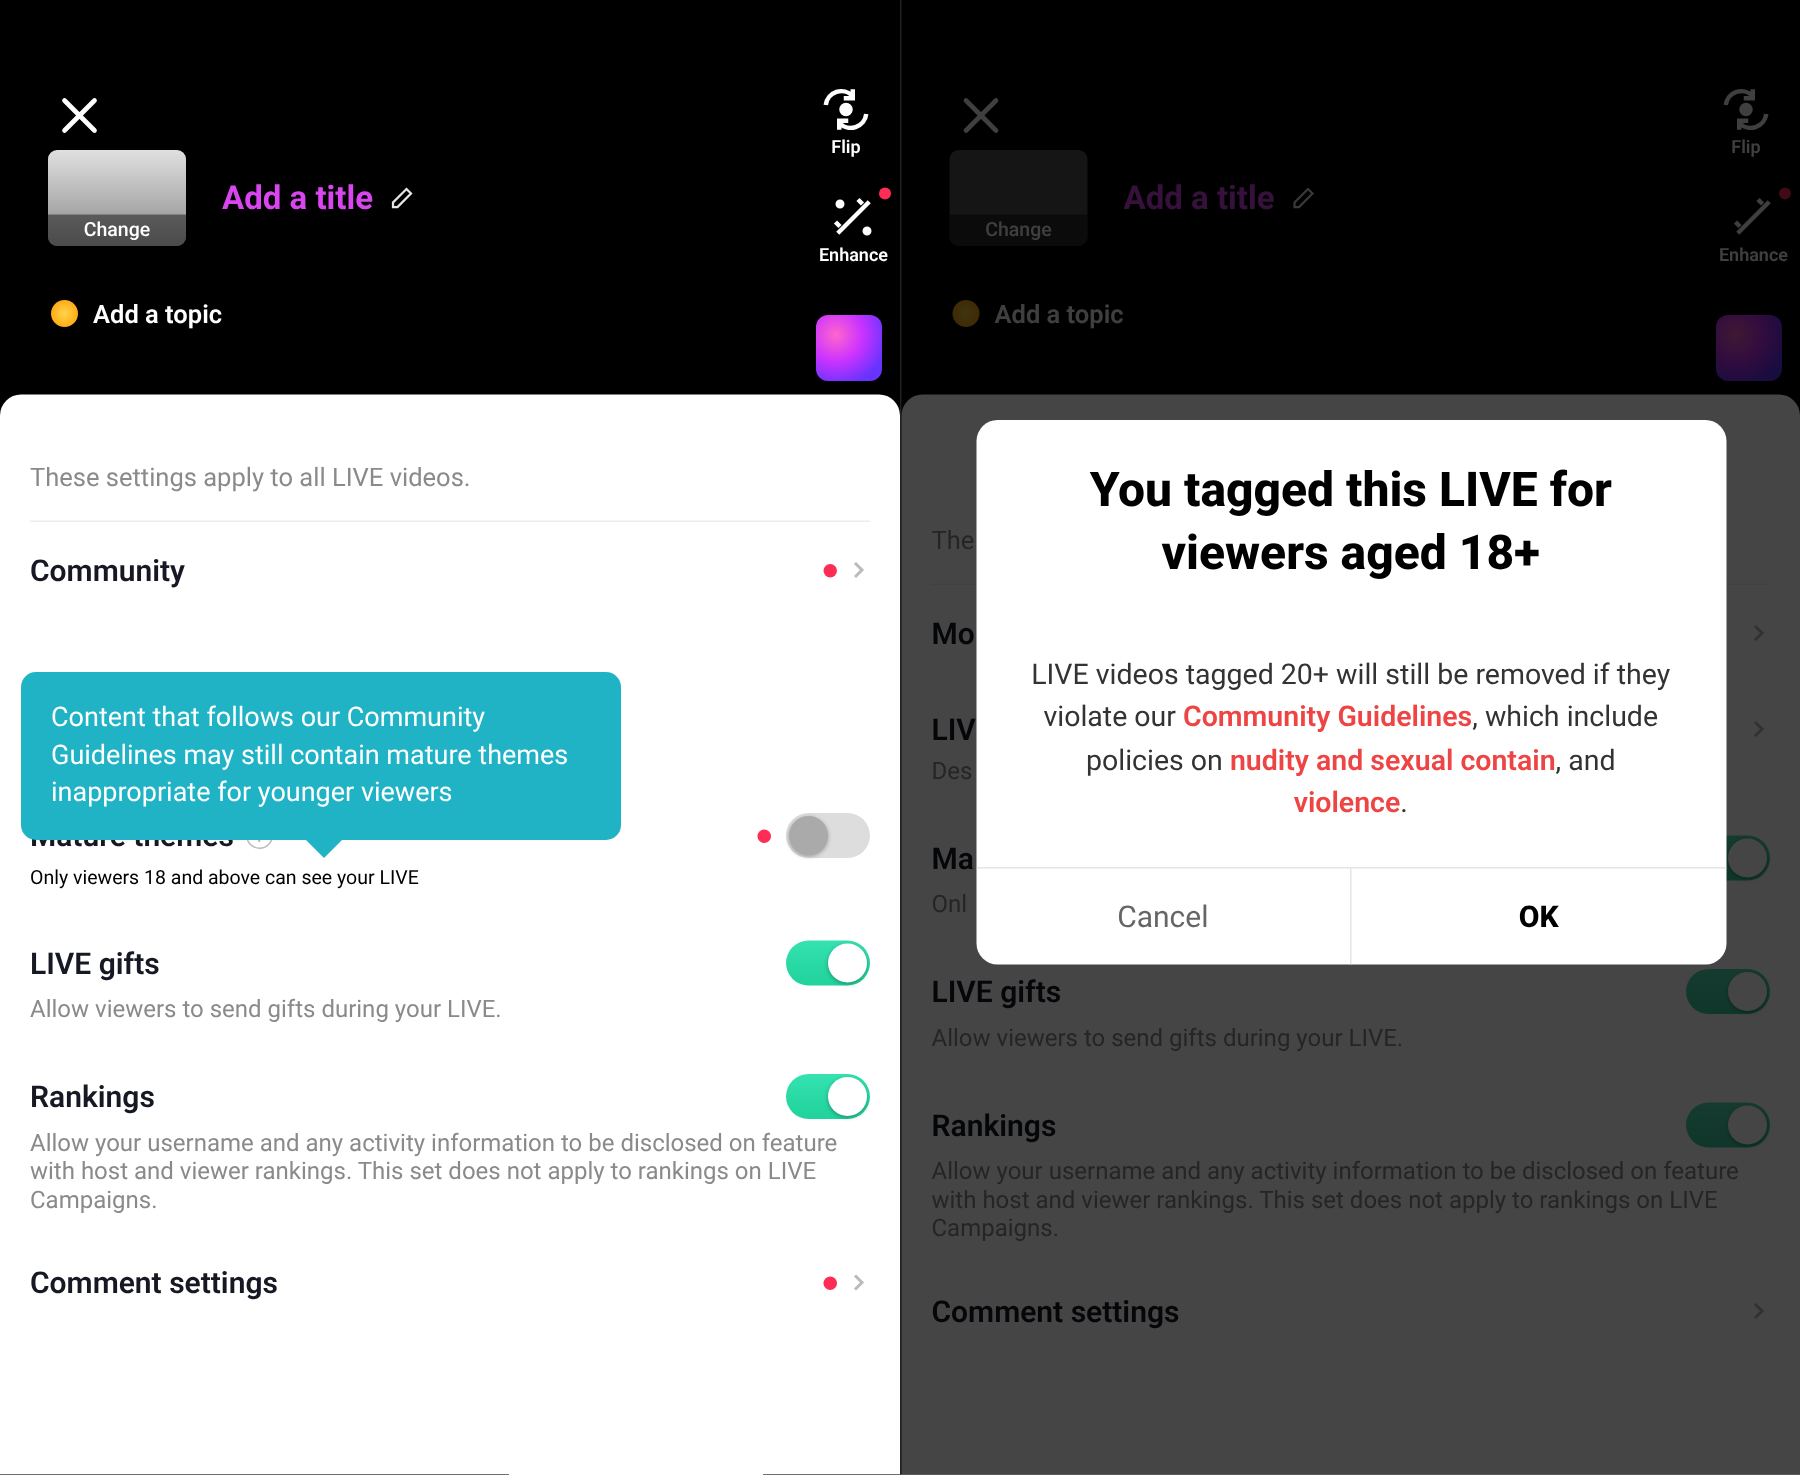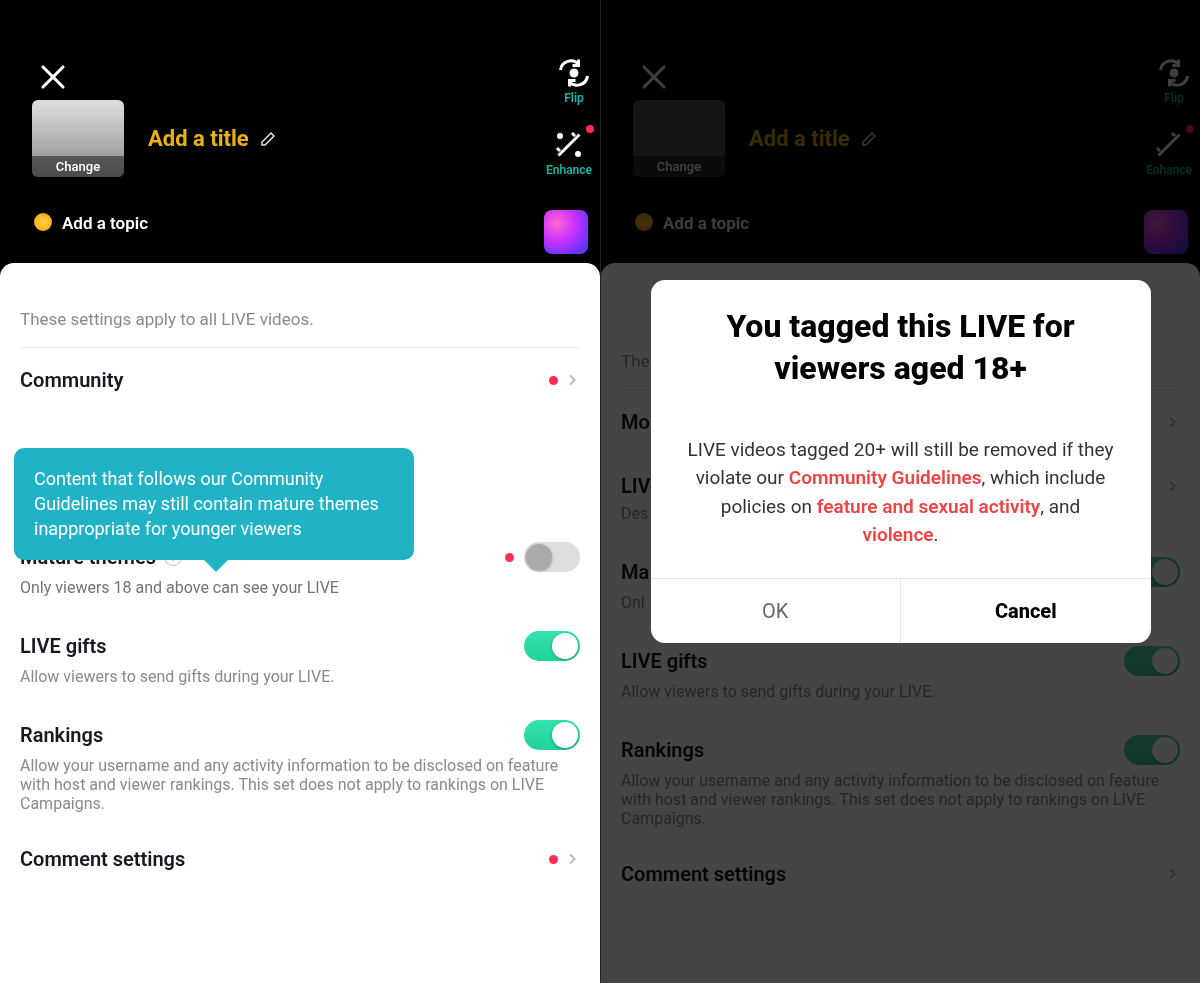--- a/index.html
+++ b/index.html
@@ -30,52 +30,52 @@
     position: absolute;
     top: 62px; left: 38px;
     color: #fff;
     cursor: pointer;
   }
   .close-x svg { width: 30px; height: 30px; }
   .side-actions {
     position: absolute;
     top: 55px; right: 8px;
     display: flex; flex-direction: column;
-    align-items: flex-end;
+    align-items: flex-start;
     gap: 22px;
-    color: #14b8a6;
+    color: #ffffff;
     font-size: 12px;
     font-weight: 600;
   }
   .side-action { display:flex; flex-direction:column; align-items:center; cursor:pointer; position:relative; }
   .side-action svg { width: 36px; height: 36px; }
   .side-action .dot { position:absolute; top:-2px; right:-2px; width:8px; height:8px; background:#ff2d55; border-radius:50%; }
   .effects-thumb { width:44px; height:44px; border-radius:8px; background: radial-gradient(circle at 30% 30%, #ff66cc, #cc33ff 40%, #6633ff 80%); position:absolute; right:12px; top:210px; cursor:pointer; }
   .cover-row {
     display:flex; align-items:center; gap:24px;
     margin-top: 60px;
     margin-left: 10px;
   }
   .cover {
-    width: 92px; height: 77px;
+    width: 92px; height: 64px;
     background: linear-gradient(#e0e0e0, #888);
     border-radius: 6px;
     display:flex; align-items:flex-end; justify-content:center;
     position:relative;
     cursor:pointer;
   }
   .cover span {
     background: rgba(0,0,0,0.45);
     width:100%; text-align:center;
     font-size: 13px; font-weight:500;
     padding: 3px 0;
     border-bottom-left-radius:6px; border-bottom-right-radius:6px;
   }
   .title-input {
-    color:#eab308; font-size: 22px; font-weight:700;
+    color:#d946ef; font-size: 22px; font-weight:700;
     display:flex; align-items:center; gap:10px;
     cursor:text;
   }
   .title-input svg { width:18px; height:18px; opacity:0.9; }
   .topic-row {
     margin-top: 36px; margin-left: 12px;
     display:flex; align-items:flex-start; gap:10px;
     color:#fff; font-size:17px; font-weight:600;
     cursor:pointer;
   }
@@ -258,21 +258,21 @@
           <span>Mature themes</span>
           <span class="info-q">?</span>
         </div>
         <div style="display:flex;align-items:center;gap:10px;">
           <div class="red-dot"></div>
           <div class="toggle off">
               <div class="knob"></div>
             </div>
         </div>
       </div>
-      <div class="desc" style="color:#737373;font-size:16px;">Only viewers 18 and above can see your LIVE</div>
+      <div class="desc" style="color:#000000;font-size:13px;">Only viewers 18 and above can see your LIVE</div>
     </div>
 
     <div class="row-wrap">
       <div class="row">
         <div class="label">LIVE gifts</div>
         <div class="toggle on">
             <div class="knob"></div>
           </div>
       </div>
       <div class="desc" style="color:#8a8a8a;font-size:16px;">Allow viewers to send gifts during your LIVE.</div>
@@ -410,20 +410,20 @@
           </div>
         </div>
       </div>
   </div>
 
   <div class="overlay"></div>
   <div class="modal">
     <div class="modal-head">You tagged this LIVE for viewers aged 18+</div>
     <div class="modal-body">
       <br>
-      <span>LIVE videos tagged 20+ will still be removed if they violate our </span><span class="em">Community Guidelines</span><span>, which include policies on </span><span class="em">feature and sexual activity</span><span>, and </span><span class="em">violence</span><span>.</span>
+      <span>LIVE videos tagged 20+ will still be removed if they violate our </span><span class="em">Community Guidelines</span><span>, which include policies on </span><span class="em">nudity and sexual contain</span><span>, and </span><span class="em">violence</span><span>.</span>
     </div>
     <div class="modal-actions">
+      <div>Cancel</div>
       <div>OK</div>
-      <div>Cancel</div>
     </div>
   </div>
 </div>
 
 </body></html>

